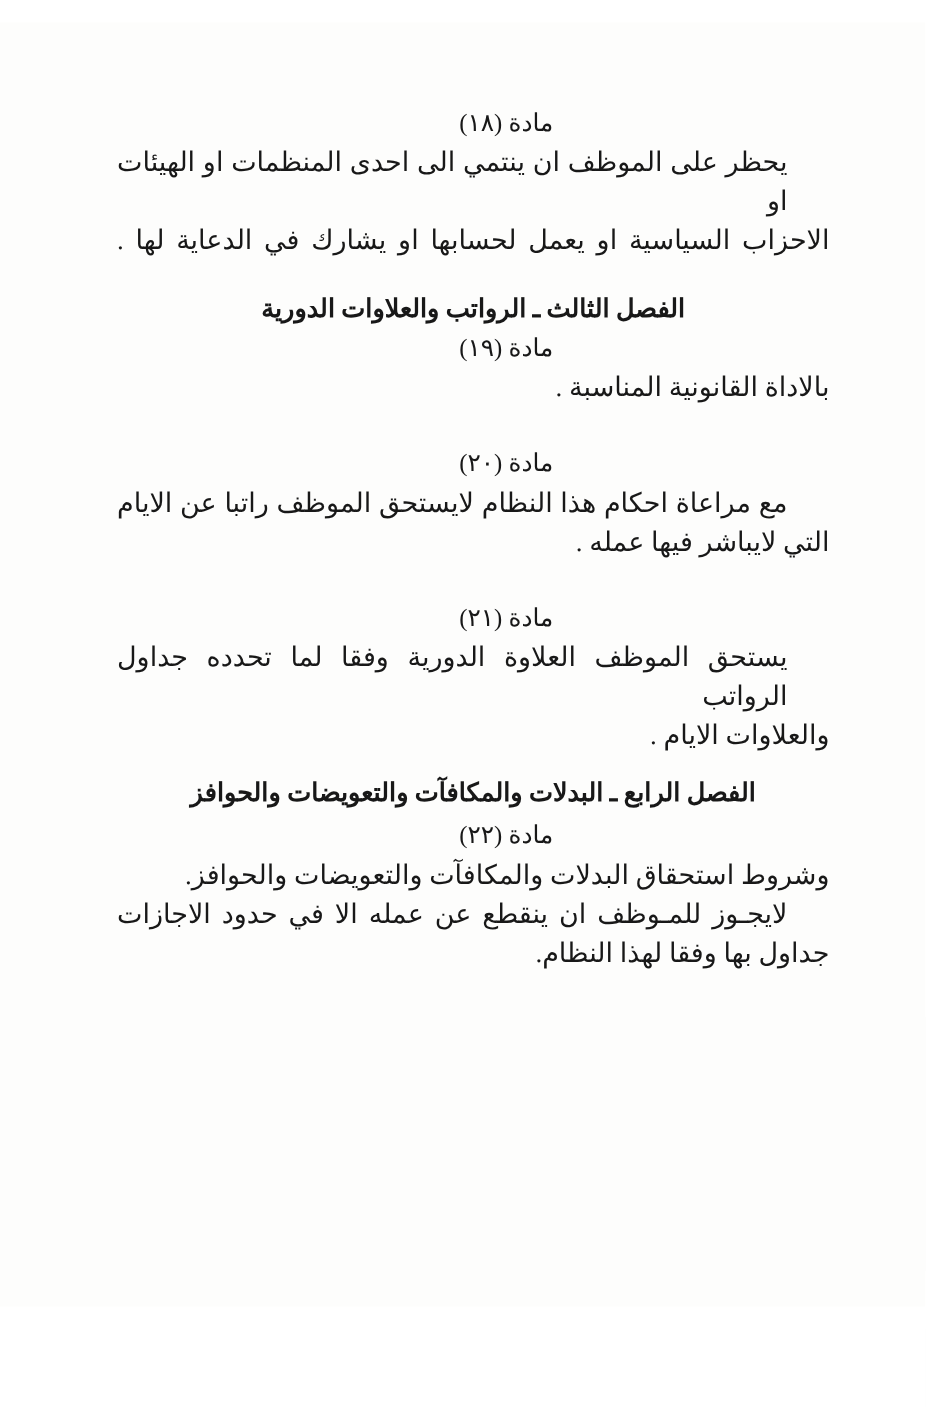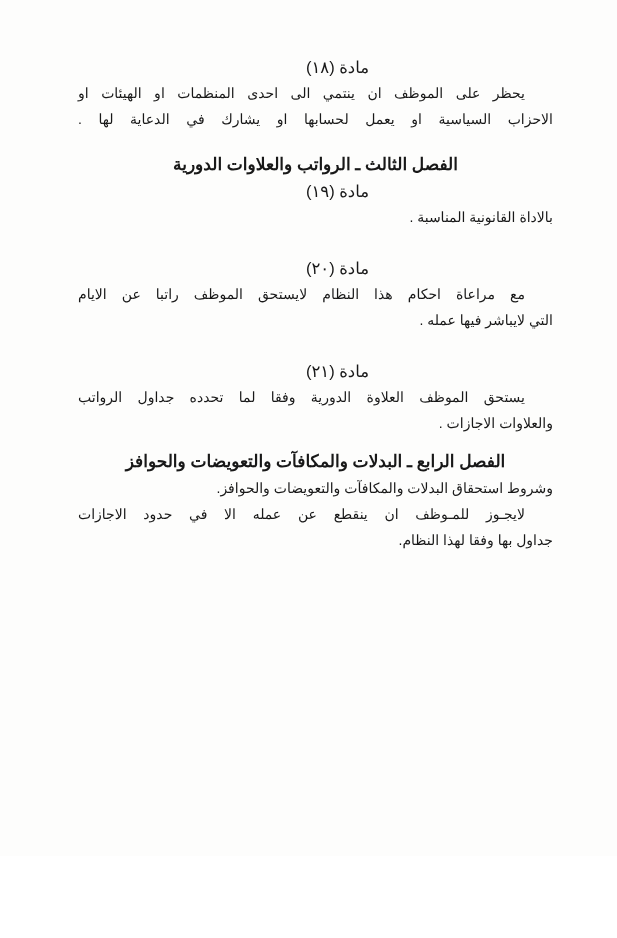--- a/index.html
+++ b/index.html
@@ -1,23 +1,23 @@
 <!DOCTYPE html>
 <html lang="ar" dir="rtl"><head>
 <meta charset="utf-8">
 <style>
   * { margin: 0; padding: 0; box-sizing: border-box; }
   html, body { background: #ffffff; }
   .page {
     position: relative;
     width: 617px;
     height: 856px;
-    margin: 0 auto;
+    margin: 15px auto;
     background: #fdfdfc;
-    font-family: Liberation Sans, sans-serif;
+    font-family: Liberation Serif, serif;
     color: #181818;
     direction: rtl;
     overflow: hidden;
   }
   .content {
     position: absolute;
     top: 54px;
     right: 64px;
     left: 78px;
   }
@@ -29,21 +29,21 @@
     white-space: nowrap;
   }
   .chapter {
     font-size: 17px;
     font-weight: bold;
     line-height: 26px;
     text-align: center;
     white-space: nowrap;
   }
   .line {
-    font-size: 14px;
+    font-size: 18px;
     line-height: 26px;
   }
   .fill {
     text-align: justify;
     text-align-last: justify;
   }
   .short { text-align: right; }
   .indent { padding-right: 28px; }
   .mt-sec   { margin-top: 25px; } 
   .mt-ch3   { margin-top: 20px; }
@@ -74,23 +74,24 @@
     <div class="chapter mt-ch3">الفصل الثالث ـ الرواتب والعلاوات الدورية</div>
     <div class="article-title">مادة (١٩)</div>
     <div class="line short">بالاداة القانونية المناسبة .</div>
 
     <div class="article-title mt-sec">مادة (٢٠)</div>
     <div class="line fill indent">مع مراعاة احكام هذا النظام لايستحق الموظف راتبا عن الايام</div>
     <div class="line short">التي لايباشر فيها عمله .</div>
 
     <div class="article-title mt-sec">مادة (٢١)</div>
     <div class="line fill indent">يستحق الموظف العلاوة الدورية وفقا لما تحدده جداول الرواتب</div>
-    <div class="line short">والعلاوات الاجازات .</div>
+    <div class="line short">والعلاوات الايام .</div>
 
     <div class="chapter mt-ch4">الفصل الرابع ـ البدلات والمكافآت والتعويضات والحوافز</div>
+    <div class="article-title mt-tiny">مادة (٢٢)</div>
     <div class="line short">وشروط استحقاق البدلات والمكافآت والتعويضات والحوافز.</div>
 
     <div class="line fill indent">لايجـوز للمـوظف ان ينقطع عن عمله الا في حدود الاجازات</div>
     <div class="line short">جداول بها وفقا لهذا النظام.</div>
 
   </div>
 
   <div class="page-number">٧</div>
 </div>
 

